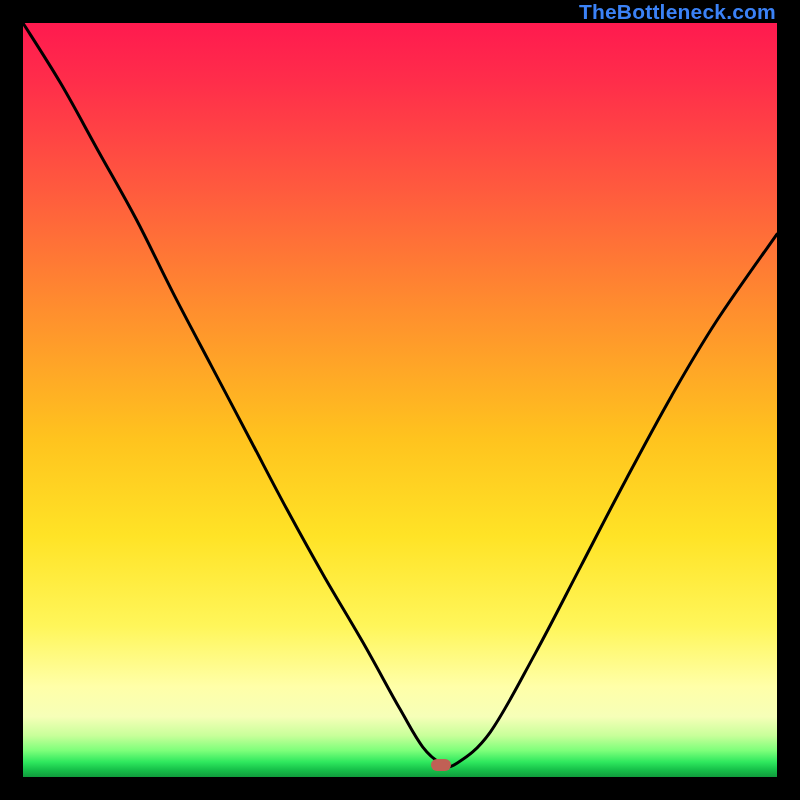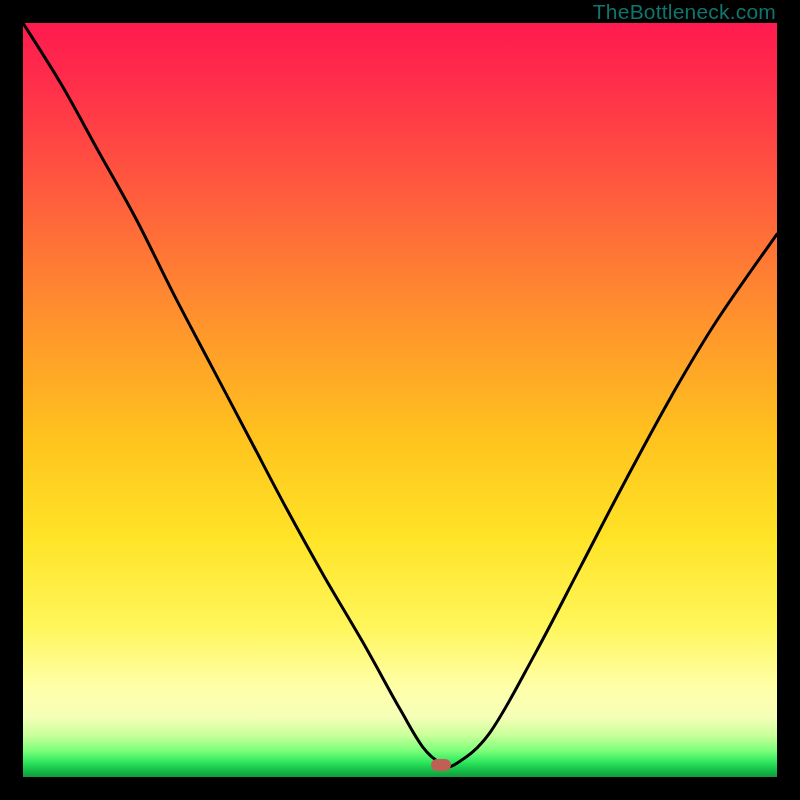--- a/index.html
+++ b/index.html
@@ -57,23 +57,23 @@
     width: 20px;
     height: 12px;
     border-radius: 6px;
     background: #c06055;
     transform: translate(-50%, -50%);
   }
   .watermark {
     position: absolute;
     top: 0px;
     right: 24px;
-    color: #0f766e;
+    color: #3b82f6;
     font-size: 21px;
-    font-weight: 400;
+    font-weight: 700;
     letter-spacing: 0.2px;
     user-select: none;
     margin-left: 12px;
   }
 </style>
 </head>
 <body>
 
 <div class="watermark">TheBottleneck.com</div>
 

